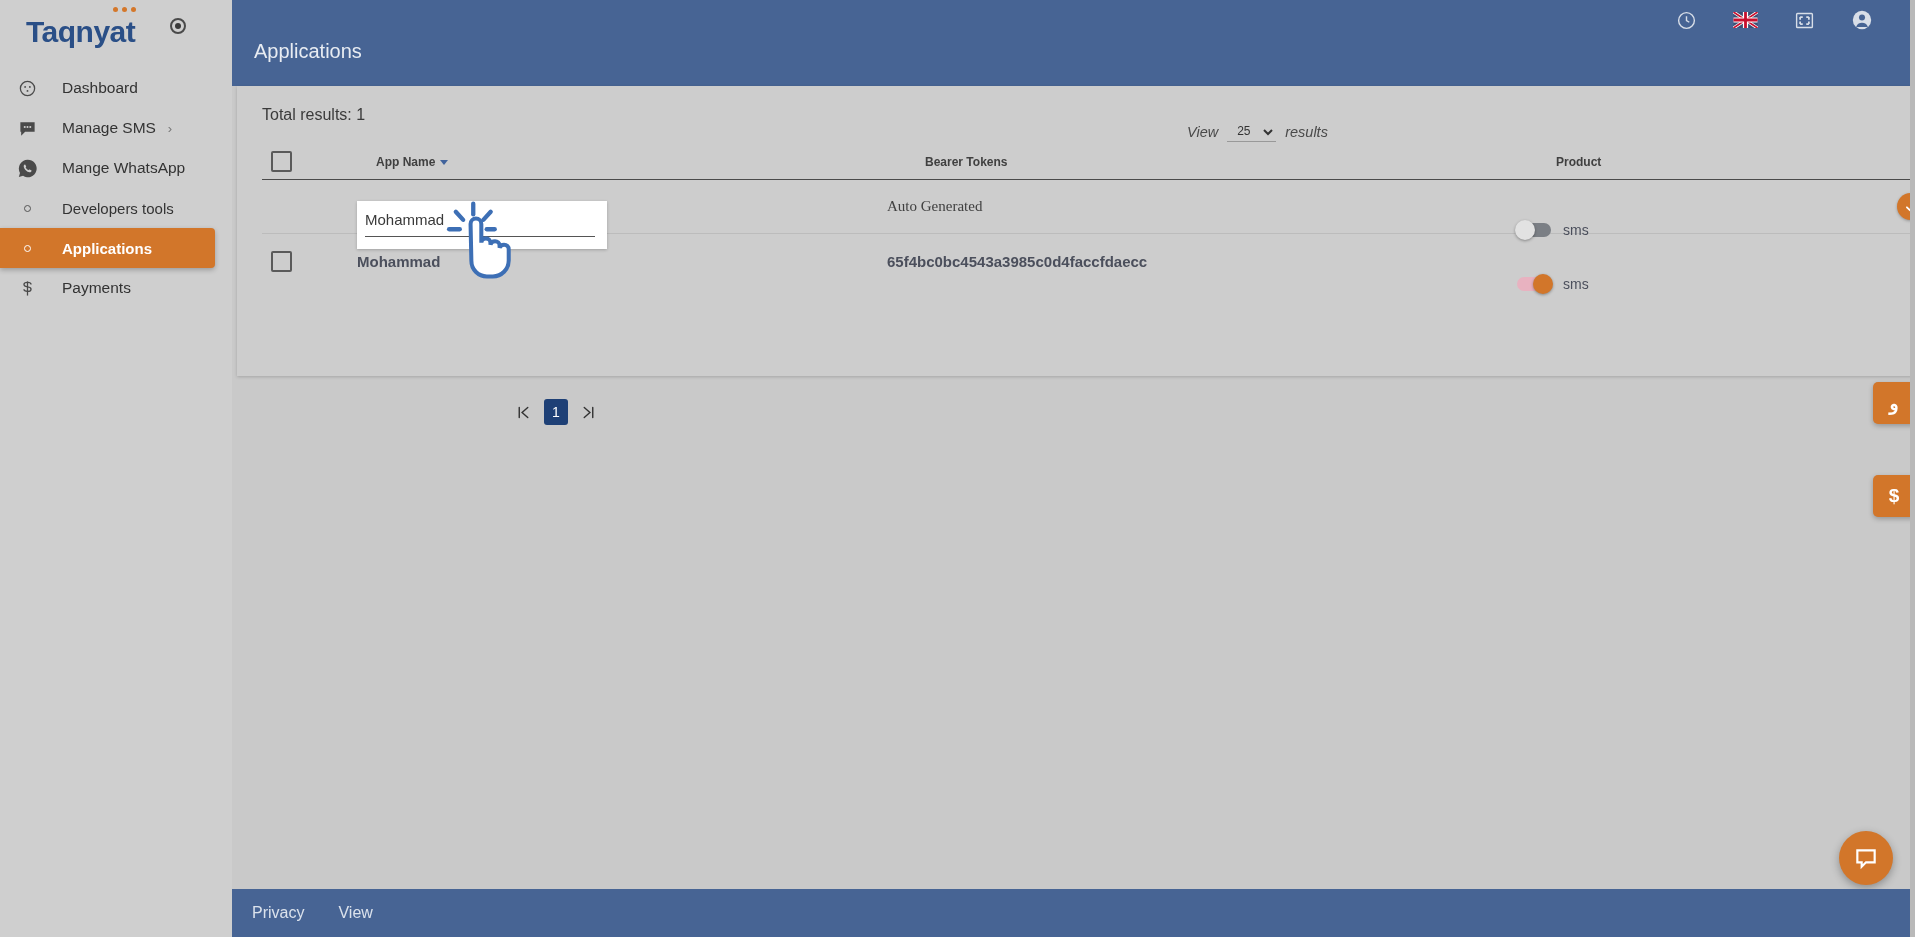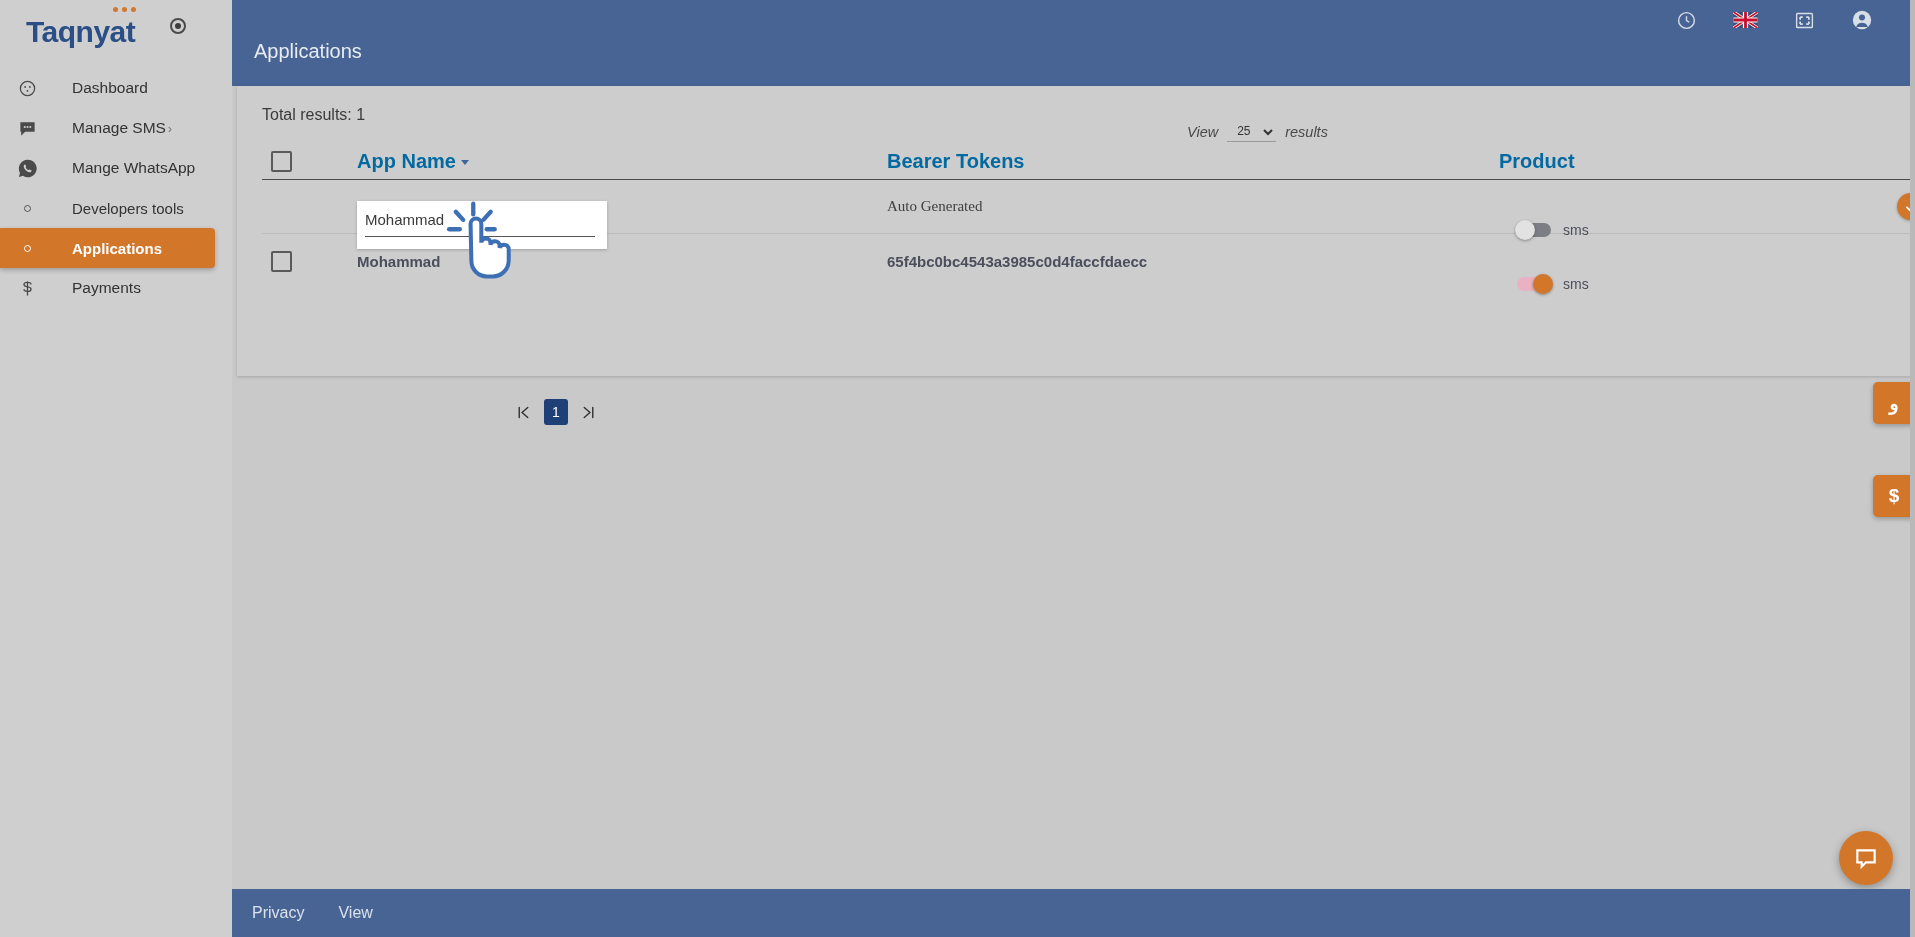--- a/index.html
+++ b/index.html
@@ -45,21 +45,21 @@
     height: 40px; padding-left: 10px;
     color: #333; font-size: 15.5px;
     position: relative;
     cursor: pointer;
   }
   .nav-item .ico {
     width: 34px; flex: 0 0 34px;
     display: flex; align-items: center; justify-content: center;
     color: #4a4a4a;
   }
-  .nav-item .lbl { margin-left: 28px; }
+  .nav-item .lbl { margin-left: 18px; }
   .nav-item .chev { position: absolute; right: 60px; color: #777; font-size: 13px; }
   .nav-item.sub { font-size: 15px; }
   .nav-item.sub .ico .dot {
     width: 7px; height: 7px; border-radius: 50%;
     border: 1.4px solid #555; display: block;
   }
   .nav-item.active {
     background: #d2762a;
     color: #fff; font-weight: bold;
     width: 215px;
@@ -113,21 +113,21 @@
   .tbl { position: absolute; left: 25px; top: 58px; width: 1850px; }
   .tr { display: flex; align-items: center; position: relative; }
   .th-row { height: 36px; border-bottom: 1.5px solid #4a4a4a; }
   .td-row { height: 54px; border-bottom: 1px solid #bcbcbc; }
   .c-check { width: 95px; flex: 0 0 95px; display: flex; align-items: center; padding-left: 9px; }
   .c-name  { width: 530px; flex: 0 0 530px; }
   .c-token { width: 612px; flex: 0 0 612px; }
   .c-prod  { width: 380px; flex: 0 0 380px; }
   .c-act   { flex: 1; display: flex; align-items: center; gap: 10px; padding-left: 18px; }
   .th {
-    color: #0369a1; font-size: 20px; font-weight: bold;
+    color: #404040; font-size: 12px; font-weight: bold; margin-left: 19px;
   }
   .th .caret {
     display: inline-block; margin-left: 5px;
     border-left: 4px solid transparent; border-right: 4px solid transparent;
     border-top: 5px solid #41639c; vertical-align: middle;
   }
   .cell { color: #4b4f5c; font-size: 15px; font-weight: bold; }
   .cell.light { font-weight: normal; color: #404040; font-family: Liberation Serif, serif; }
   .chk {
     width: 21px; height: 21px; background: #cdcdcd;

